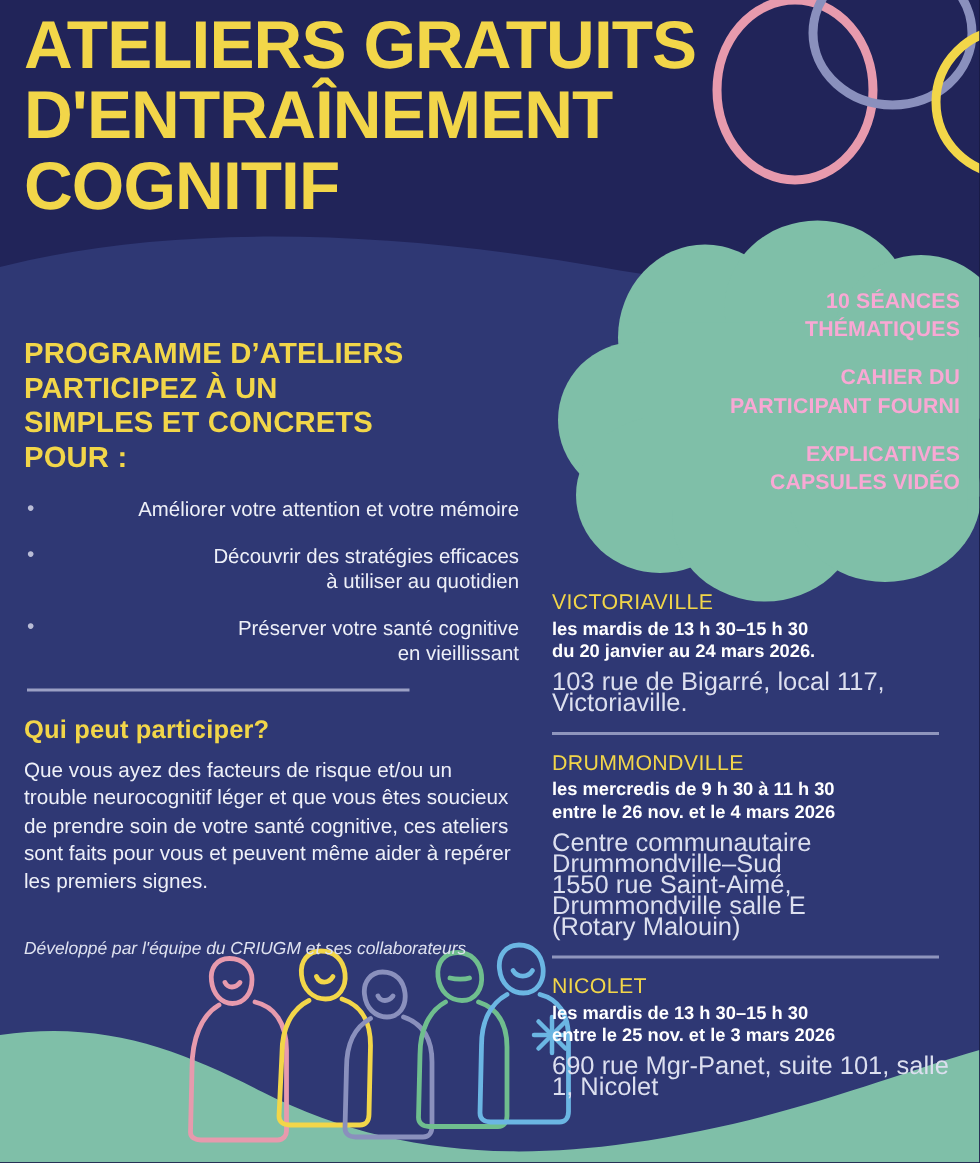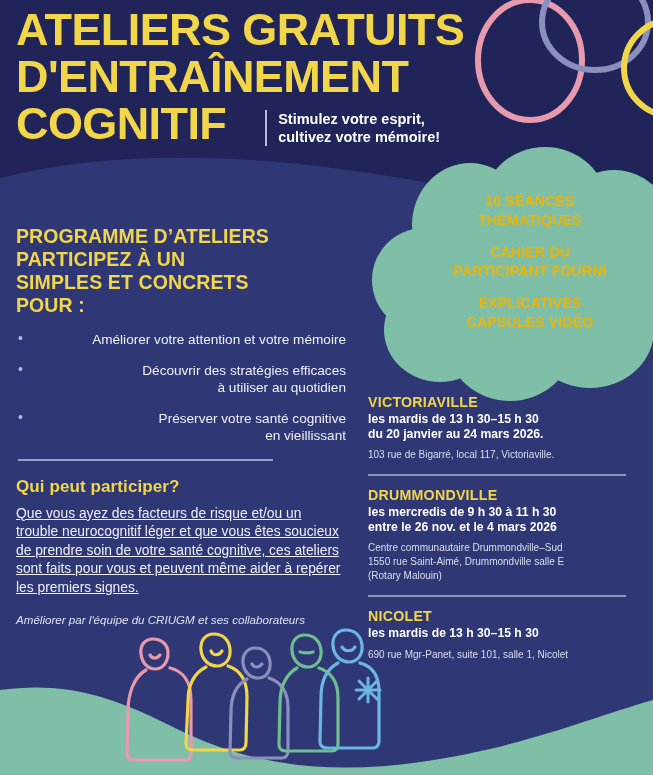--- a/index.html
+++ b/index.html
@@ -63,22 +63,22 @@
     font-weight: bold;
     white-space: nowrap;
   }
 
   
   .cloud-text {
     position: absolute;
     left: 420px;
     top: 192px;
     width: 220px;
-    text-align: center;
-    color: #eab308;
+    text-align: right;
+    color: #f9a8d4;
     font-weight: bold;
     font-size: 14.2px;
     line-height: 18.5px;
     letter-spacing: 0.1px;
   }
   .cloud-block { margin-bottom: 14px; }
   .cloud-block:last-child { margin-bottom: 0; }
 
   
   .left-col {
@@ -127,54 +127,53 @@
     color: #f2d649;
     font-size: 17px;
     font-weight: bold;
     margin: 0 0 8px 0;
     letter-spacing: 0.1px;
   }
   .q-body {
     color: #eef0f8;
     font-size: 13.8px;
     line-height: 18.6px;
-    margin-bottom: 16px;
-    text-decoration: underline;
+    margin-bottom: 29px;
   }
   .credit {
     color: #dfe2f0;
     font-size: 11.6px;
     line-height: 14.5px;
     font-style: italic;
   }
 
   
   .locations {
     position: absolute;
     left: 368px;
     top: 394px;
     width: 272px;
   }
   .loc { margin-bottom: 2px; }
   .loc-name {
     color: #f2d649;
     font-size: 14.2px;
-    font-weight: bold;
+    font-weight: normal;
     letter-spacing: 0.25px;
     margin-bottom: 2px;
   }
   .loc-when {
     color: #ffffff;
     font-size: 12.2px;
     line-height: 14.5px;
     font-weight: bold;
   }
   .loc-addr {
     color: #dcdfef;
-    font-size: 10px;
+    font-size: 17px;
     line-height: 14px;
     margin-top: 7px;
   }
   .hr-loc {
     width: 258px;
     height: 2px;
     background: #8f95bd;
     margin: 12px 0 11px 0;
   }
 </style>
@@ -244,27 +243,20 @@
         <path d="M377,681 L359,699"></path>
       </g>
     </g>
   </svg>
 
   <div class="header">
     <div class="title-line">ATELIERS GRATUITS</div>
     <div class="title-line">D'ENTRAÎNEMENT</div>
     <div class="title-row3">
       <div class="title-line">COGNITIF</div>
-      <div class="subtitle-wrap">
-        <div class="subtitle-rule"></div>
-        <div class="subtitle">
-          <div>Stimulez votre esprit,</div>
-          <div>cultivez votre mémoire!</div>
-        </div>
-      </div>
     </div>
   </div>
 
   <div class="cloud-text">
     <div class="cloud-block">
       <div>10  SÉANCES</div>
       <div>THÉMATIQUES</div>
     </div>
     <div class="cloud-block">
       <div>CAHIER DU</div>
@@ -287,21 +279,21 @@
     <ul class="bullets">
       <li>Améliorer votre attention et votre mémoire</li>
       <li>Découvrir des stratégies efficaces<br>à utiliser au quotidien</li>
       <li>Préserver votre santé cognitive<br>en vieillissant</li>
     </ul>
 
     <div class="hr-left"></div>
 
     <div class="q-head">Qui peut participer?</div>
     <div class="q-body">Que vous ayez des facteurs de risque et/ou un trouble neurocognitif léger et que vous êtes soucieux de prendre soin de votre santé cognitive, ces ateliers sont faits pour vous et peuvent même aider à repérer les premiers signes.</div>
-    <div class="credit">Améliorer par l'équipe du CRIUGM et ses collaborateurs</div>
+    <div class="credit">Développé par l'équipe du CRIUGM et ses collaborateurs</div>
   </div>
 
   <div class="locations">
     <div class="loc">
       <div class="loc-name">VICTORIAVILLE</div>
       <div class="loc-when">
         <div>les mardis de 13 h 30–15 h 30</div>
         <div>du 20 janvier au 24 mars 2026.</div>
       </div>
       <div class="loc-addr">103 rue de Bigarré, local 117, Victoriaville.</div>
@@ -315,18 +307,19 @@
         <div>entre le 26 nov. et le 4 mars 2026</div>
       </div>
       <div class="loc-addr">Centre communautaire Drummondville–Sud<br>1550 rue Saint-Aimé, Drummondville salle E<br>(Rotary Malouin)</div>
     </div>
     <div class="hr-loc"></div>
 
     <div class="loc">
       <div class="loc-name">NICOLET</div>
       <div class="loc-when">
         <div> les mardis de 13 h 30–15 h 30</div>
+        <div>entre le 25 nov. et le 3 mars 2026</div>
       </div>
       <div class="loc-addr">690 rue Mgr-Panet, suite 101, salle 1, Nicolet</div>
     </div>
   </div>
 
 </div>
 
 </body></html>

